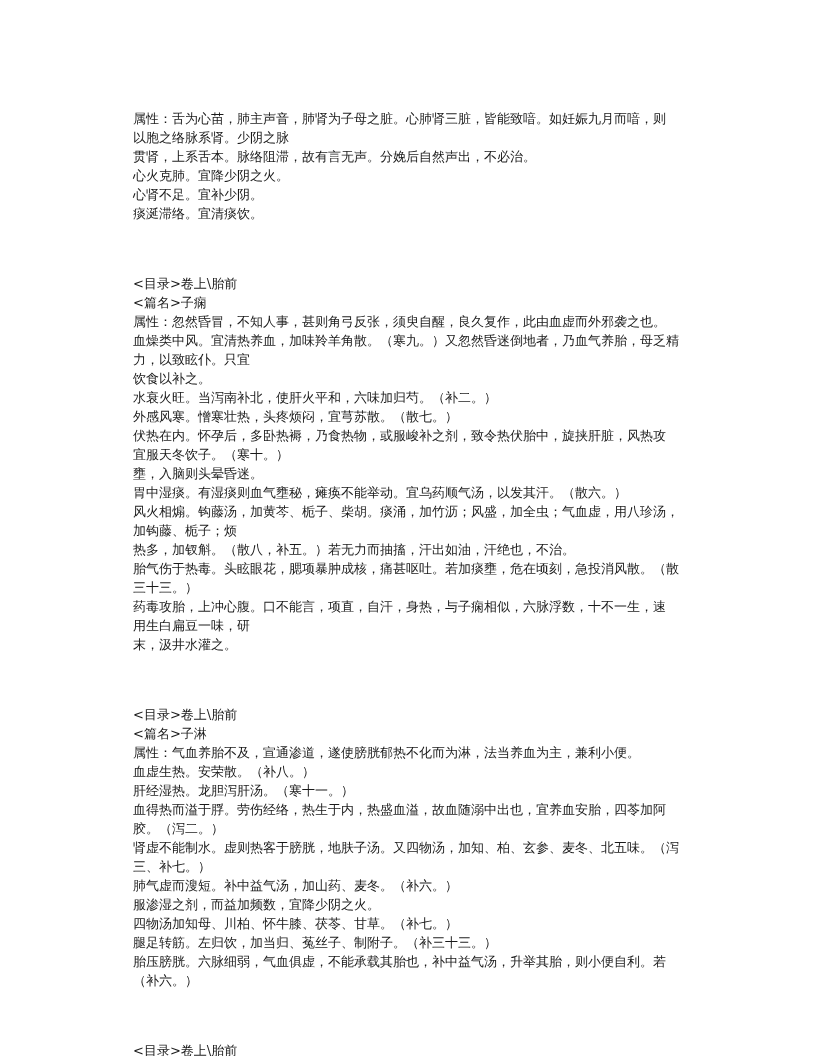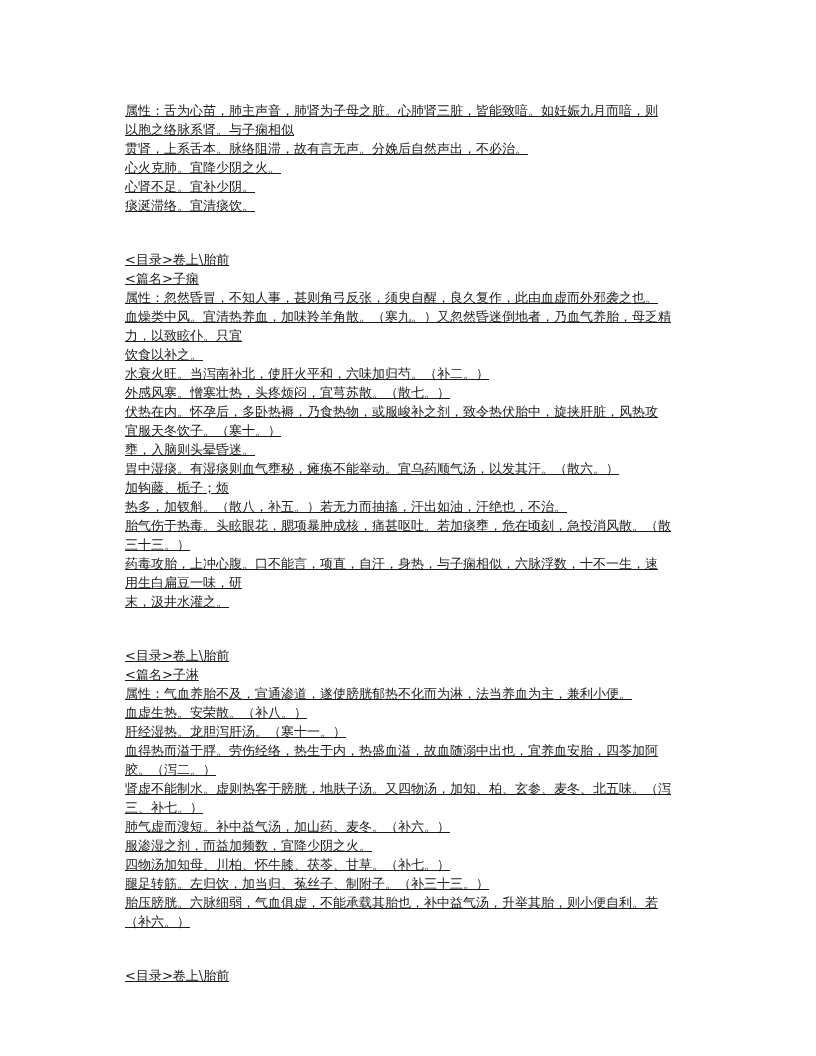--- a/index.html
+++ b/index.html
@@ -9,30 +9,30 @@
     left: 117px;
     top: 93px;
     width: 590px;
     font-family: "DejaVu Serif", "Liberation Serif", serif;
     font-size: 13px;
     line-height: 19px;
     color: #1a1a1a;
   }
   .line { white-space: pre-wrap; word-break: break-all; min-height: 19px; }
   .blank { height: 19px; }
-  .section { margin: 8px; text-decoration: underline; }
+  .section { margin: 16px; }
 </style>
 </head>
 <body>
 
 <div class="page">
 
   <div class="section">
     <div class="line">属性：舌为心苗，肺主声音，肺肾为子母之脏。心肺肾三脏，皆能致喑。如妊娠九月而喑，则</div>
-    <div class="line">以胞之络脉系肾。与子痫相似</div>
+    <div class="line">以胞之络脉系肾。少阴之脉</div>
     <div class="line">贯肾，上系舌本。脉络阻滞，故有言无声。分娩后自然声出，不必治。</div>
     <div class="line">心火克肺。宜降少阴之火。</div>
     <div class="line">心肾不足。宜补少阴。</div>
     <div class="line">痰涎滞络。宜清痰饮。</div>
   </div>
 
   <div class="blank"></div>
 
   <div class="section">
     <div class="line">&lt;目录&gt;卷上\胎前</div>
@@ -40,20 +40,21 @@
     <div class="line">属性：忽然昏冒，不知人事，甚则角弓反张，须臾自醒，良久复作，此由血虚而外邪袭之也。</div>
     <div class="line">血燥类中风。宜清热养血，加味羚羊角散。（寒九。）又忽然昏迷倒地者，乃血气养胎，母乏精</div>
     <div class="line">力，以致眩仆。只宜</div>
     <div class="line">饮食以补之。</div>
     <div class="line">水衰火旺。当泻南补北，使肝火平和，六味加归芍。（补二。）</div>
     <div class="line">外感风寒。憎寒壮热，头疼烦闷，宜芎苏散。（散七。）</div>
     <div class="line">伏热在内。怀孕后，多卧热褥，乃食热物，或服峻补之剂，致令热伏胎中，旋挟肝脏，风热攻</div>
     <div class="line">宜服天冬饮子。（寒十。）</div>
     <div class="line">壅，入脑则头晕昏迷。</div>
     <div class="line">胃中湿痰。有湿痰则血气壅秘，瘫痪不能举动。宜乌药顺气汤，以发其汗。（散六。）</div>
+    <div class="line">风火相煽。钩藤汤，加黄芩、栀子、柴胡。痰涌，加竹沥；风盛，加全虫；气血虚，用八珍汤，</div>
     <div class="line">加钩藤、栀子；烦</div>
     <div class="line">热多，加钗斛。（散八，补五。）若无力而抽搐，汗出如油，汗绝也，不治。</div>
     <div class="line">胎气伤于热毒。头眩眼花，腮项暴肿成核，痛甚呕吐。若加痰壅，危在顷刻，急投消风散。（散</div>
     <div class="line">三十三。）</div>
     <div class="line">药毒攻胎，上冲心腹。口不能言，项直，自汗，身热，与子痫相似，六脉浮数，十不一生，速</div>
     <div class="line">用生白扁豆一味，研</div>
     <div class="line">末，汲井水灌之。</div>
   </div>
 
   <div class="blank"></div>

